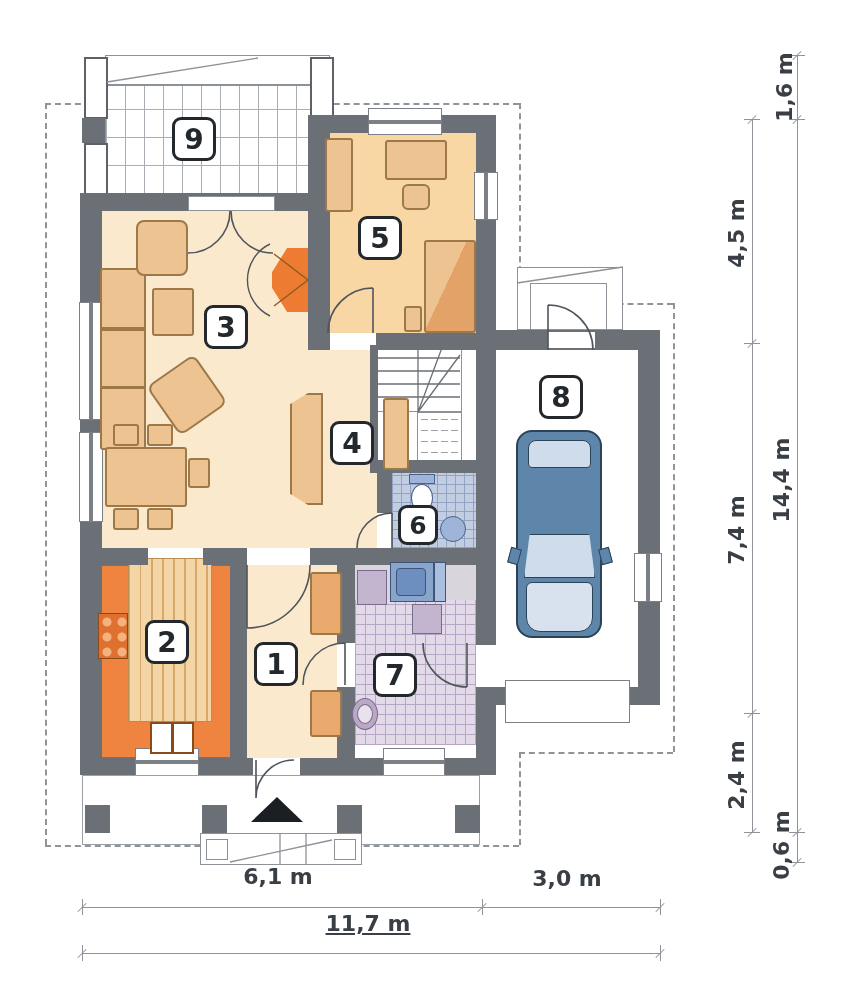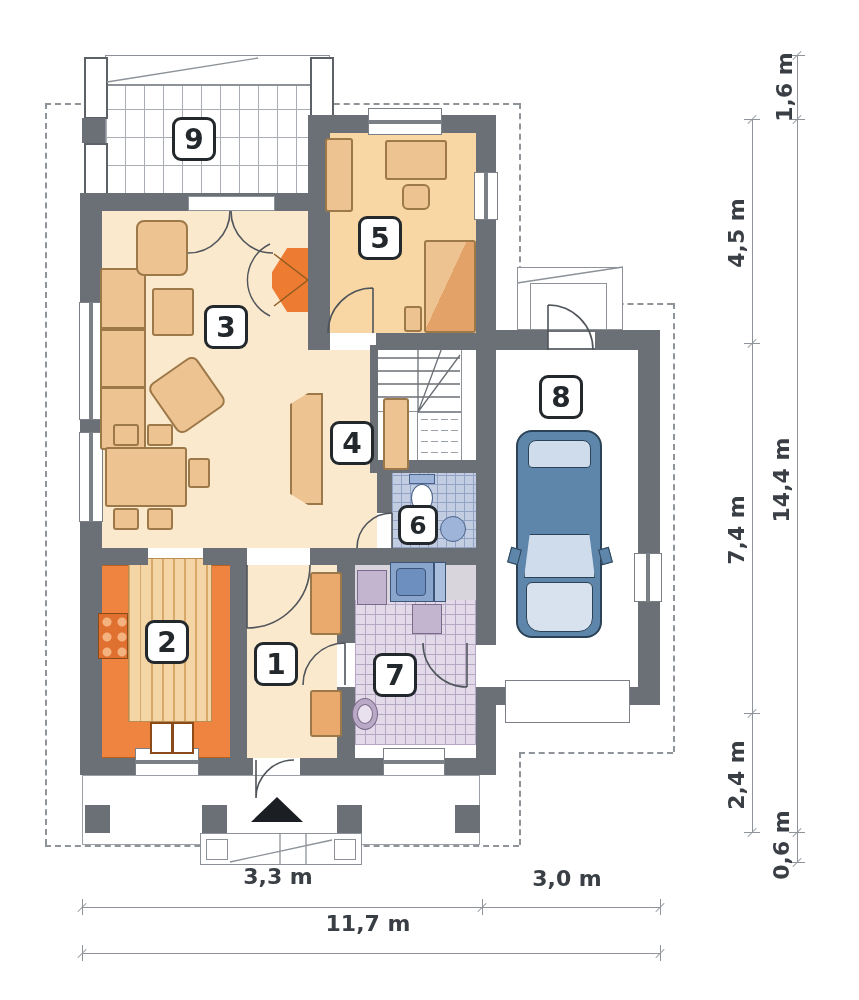--- a/index.html
+++ b/index.html
@@ -260,17 +260,17 @@
   <div class="tick-s" style="left:476px;top:907px;"></div>
   <div class="tick-v" style="left:660px;top:899px;"></div>
   <div class="tick-s" style="left:654px;top:907px;"></div>
 
   <div class="dimline-h" style="left:82px;top:953px;width:578px;"></div>
   <div class="tick-v" style="left:82px;top:945px;"></div>
   <div class="tick-s" style="left:76px;top:953px;"></div>
   <div class="tick-v" style="left:660px;top:945px;"></div>
   <div class="tick-s" style="left:654px;top:953px;"></div>
 
-  <div class="dimtxt" style="left:278px;top:889px;transform:translate(-50%,-100%);">3,3 m</div>
+  <div class="dimtxt" style="left:278px;top:889px;transform:translate(-50%,-100%);">6,1 m</div>
   <div class="dimtxt" style="left:567px;top:891px;transform:translate(-50%,-100%);">3,0 m</div>
-  <div class="dimtxt" style="left:368px;top:936px;transform:translate(-50%,-100%);">11,7 m</div>
+  <div class="dimtxt" style="left:368px;top:936px;transform:translate(-50%,-100%);text-decoration:underline;">11,7 m</div>
 
 </div>
 
 </body></html>

